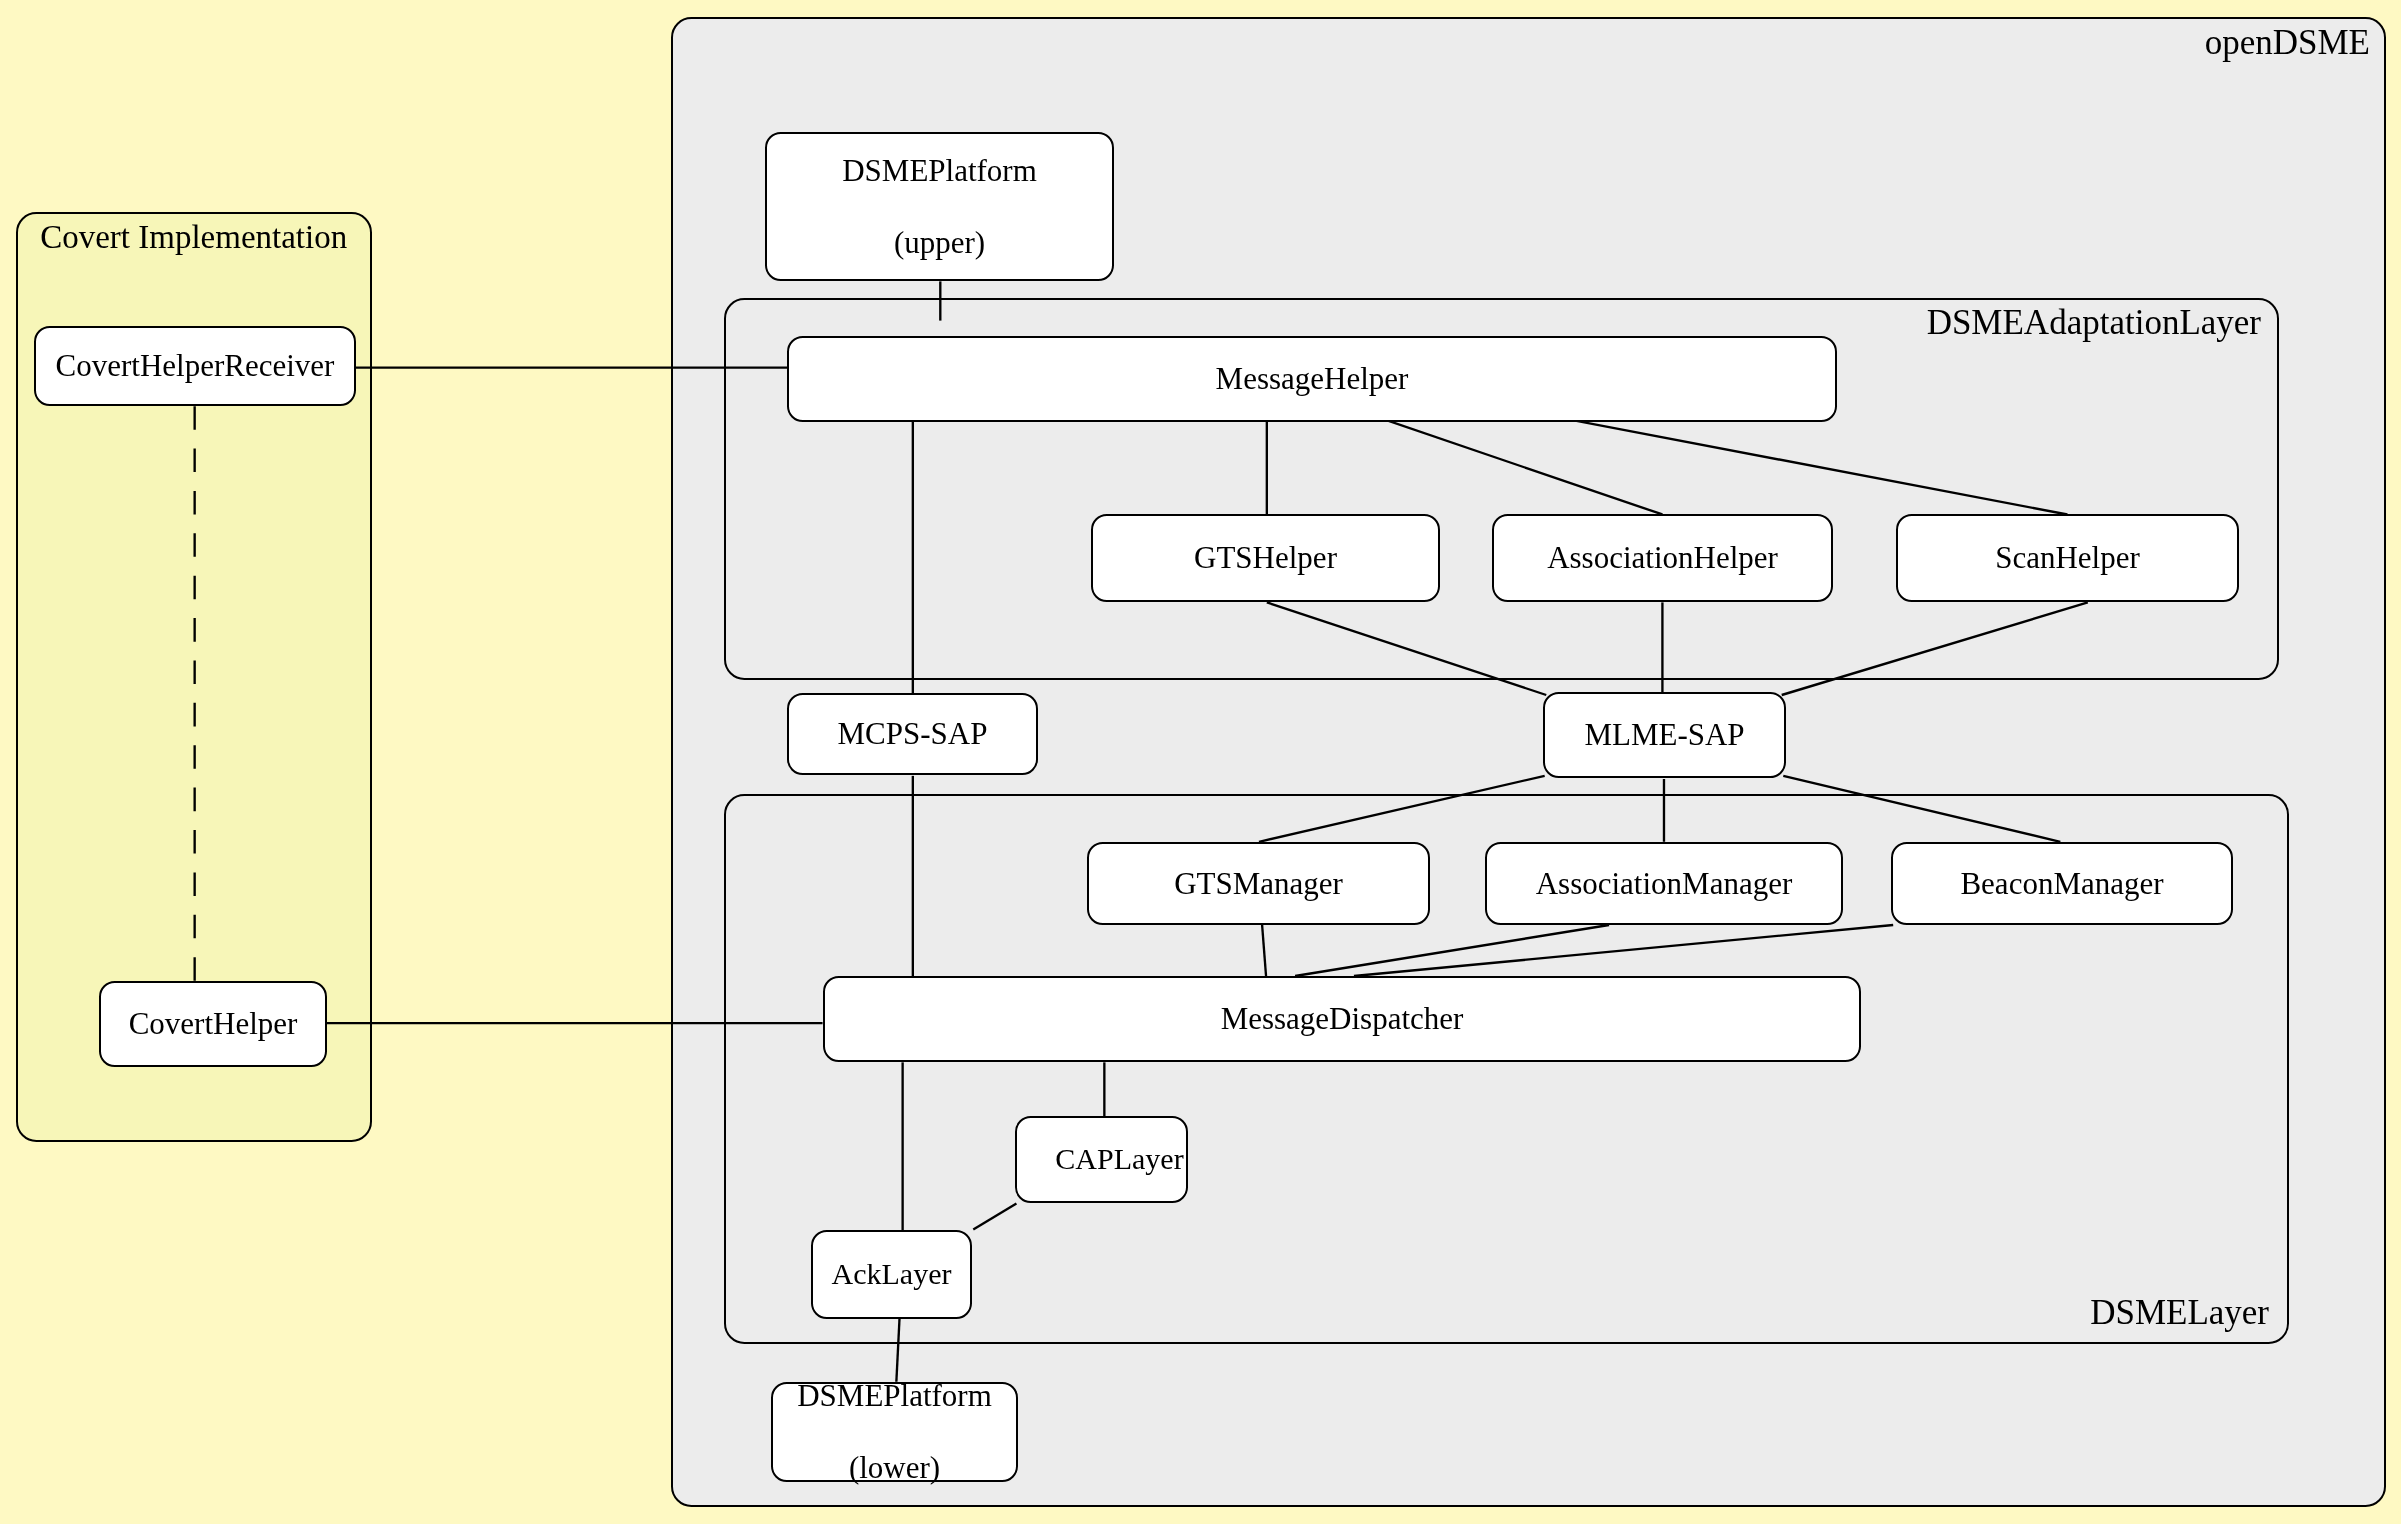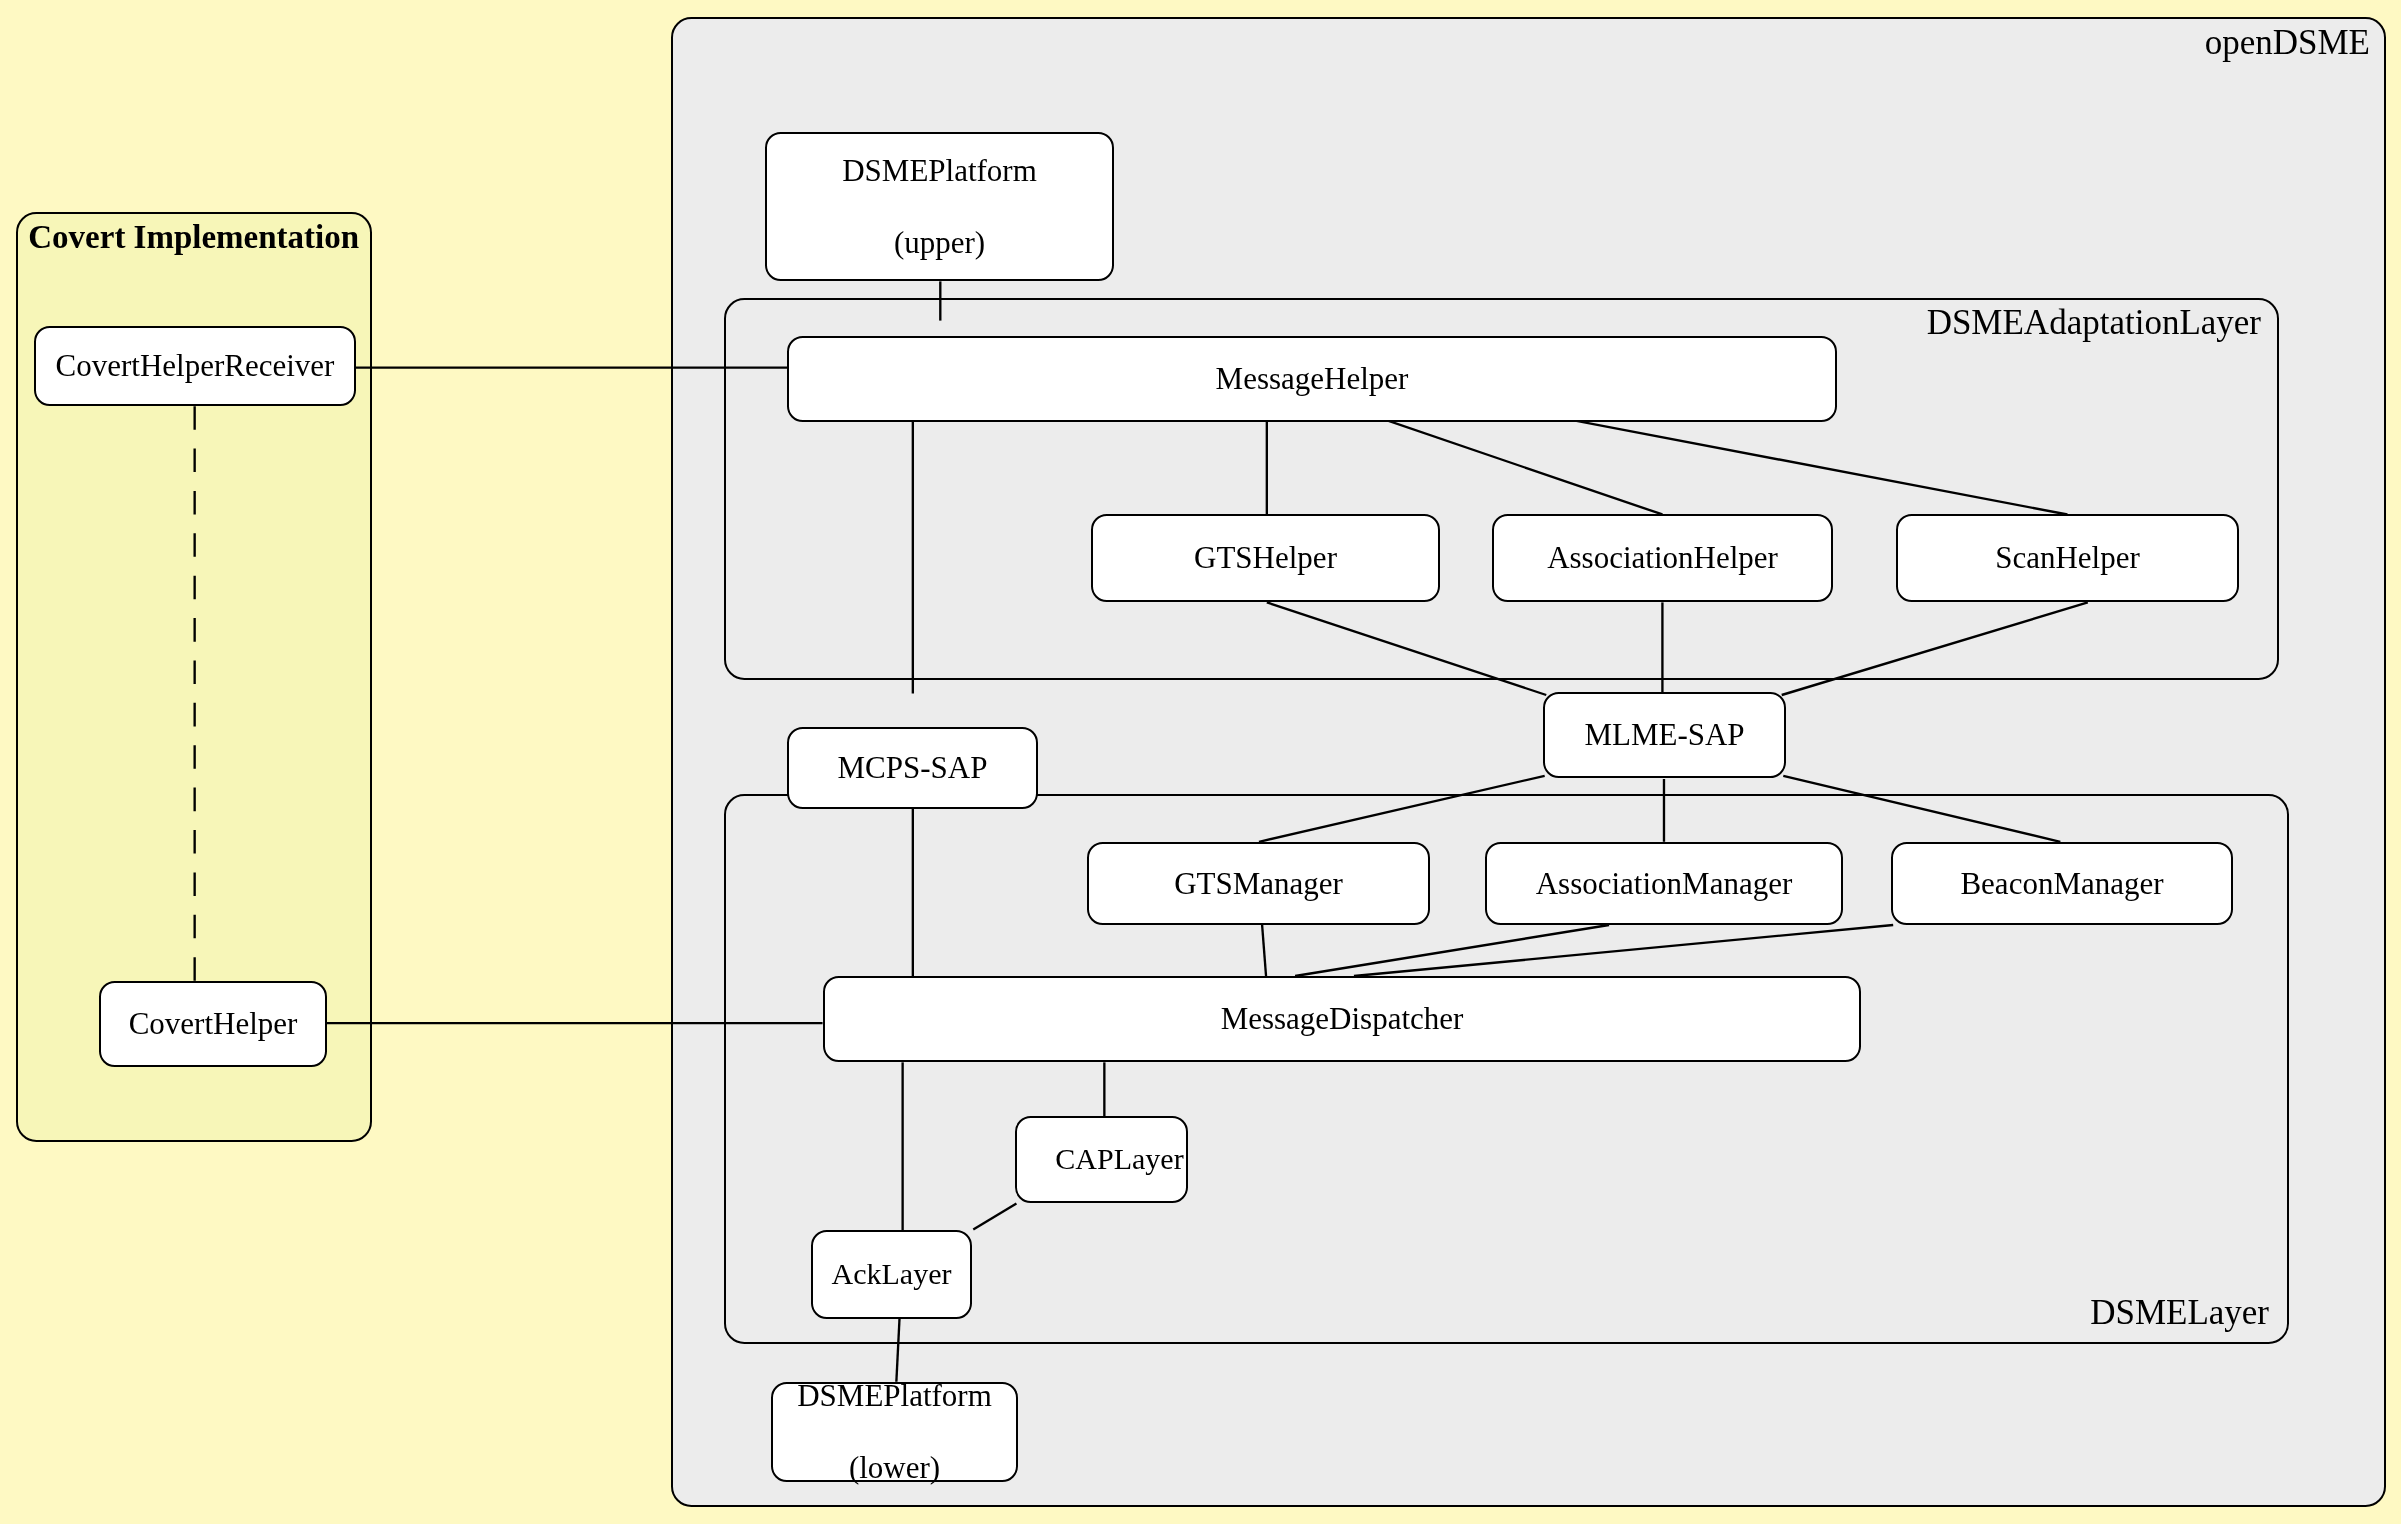--- a/index.html
+++ b/index.html
@@ -49,21 +49,21 @@
   <div class="group" style="left:671px;top:17.3px;width:1715px;height:1490px;background:#ececec;"></div>
 
   <div class="group" style="left:15.7px;top:212px;width:356px;height:930px;background:#f7f6b8;"></div>
 
   <div class="group" style="left:724px;top:298px;width:1555px;height:382px;background:#ececec;"></div>
 
   <div class="group" style="left:724px;top:794px;width:1565px;height:550px;background:#ececec;"></div>
 
   <div class="group-label" style="left:2025px;top:25px;width:345px;text-align:right;">openDSME</div>
 
-  <div class="group-label" style="left:15.7px;top:221px;width:356px;text-align:center;font-size:33px;font-weight:bold;">Covert Implementation</div>
+  <div class="group-label" style="left:15.7px;top:221px;width:356px;text-align:center;font-size:33px;">Covert Implementation</div>
 
   <div class="group-label" style="left:1790px;top:305px;width:471px;text-align:right;">DSMEAdaptationLayer</div>
 
   <div class="group-label" style="left:1798px;top:1295px;width:471px;text-align:right;">DSMELayer</div>
 
   <svg class="edges-layer" viewBox="0 0 3059 1942" xmlns="http://www.w3.org/2000/svg">
     <g stroke="#000000" stroke-width="3" fill="none">
 
       <line x1="1198" y1="358" x2="1198" y2="408"></line>
 
@@ -133,21 +133,21 @@
   </div>
 
   <div class="node" style="left:1492px;top:514px;width:341px;height:88px;">
     <span>AssociationHelper</span>
   </div>
 
   <div class="node" style="left:1896px;top:514px;width:343px;height:88px;">
     <span>ScanHelper</span>
   </div>
 
-  <div class="node" style="left:787px;top:693px;width:251px;height:82px;margin-top:34px;">
+  <div class="node" style="left:787px;top:693px;width:251px;height:82px;">
     <span>MCPS-SAP</span>
   </div>
 
   <div class="node" style="left:1543px;top:692px;width:243px;height:86px;">
     <span>MLME-SAP</span>
   </div>
 
   <div class="node" style="left:1485px;top:842px;width:358px;height:83px;">
     <span>AssociationManager</span>
   </div>

